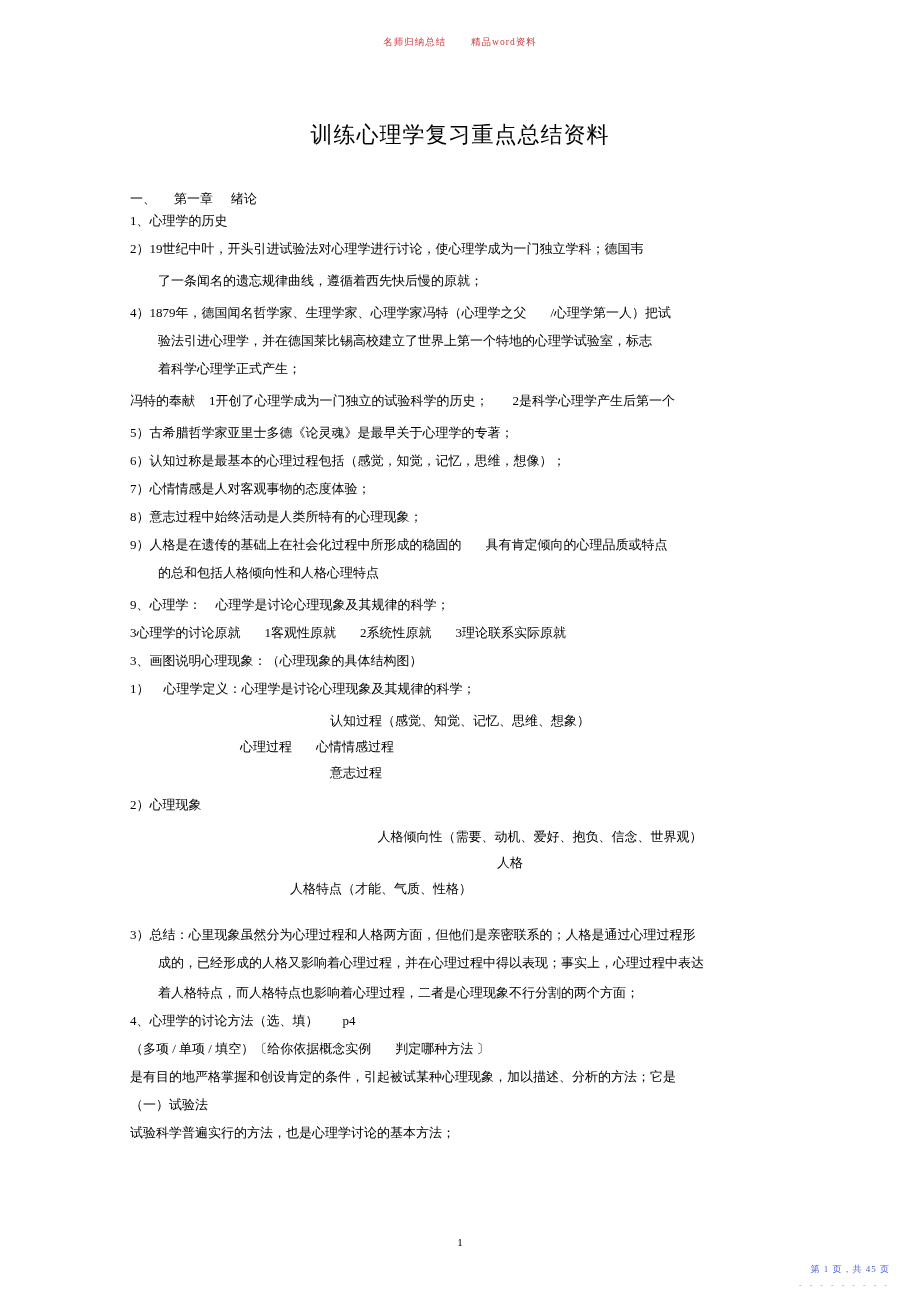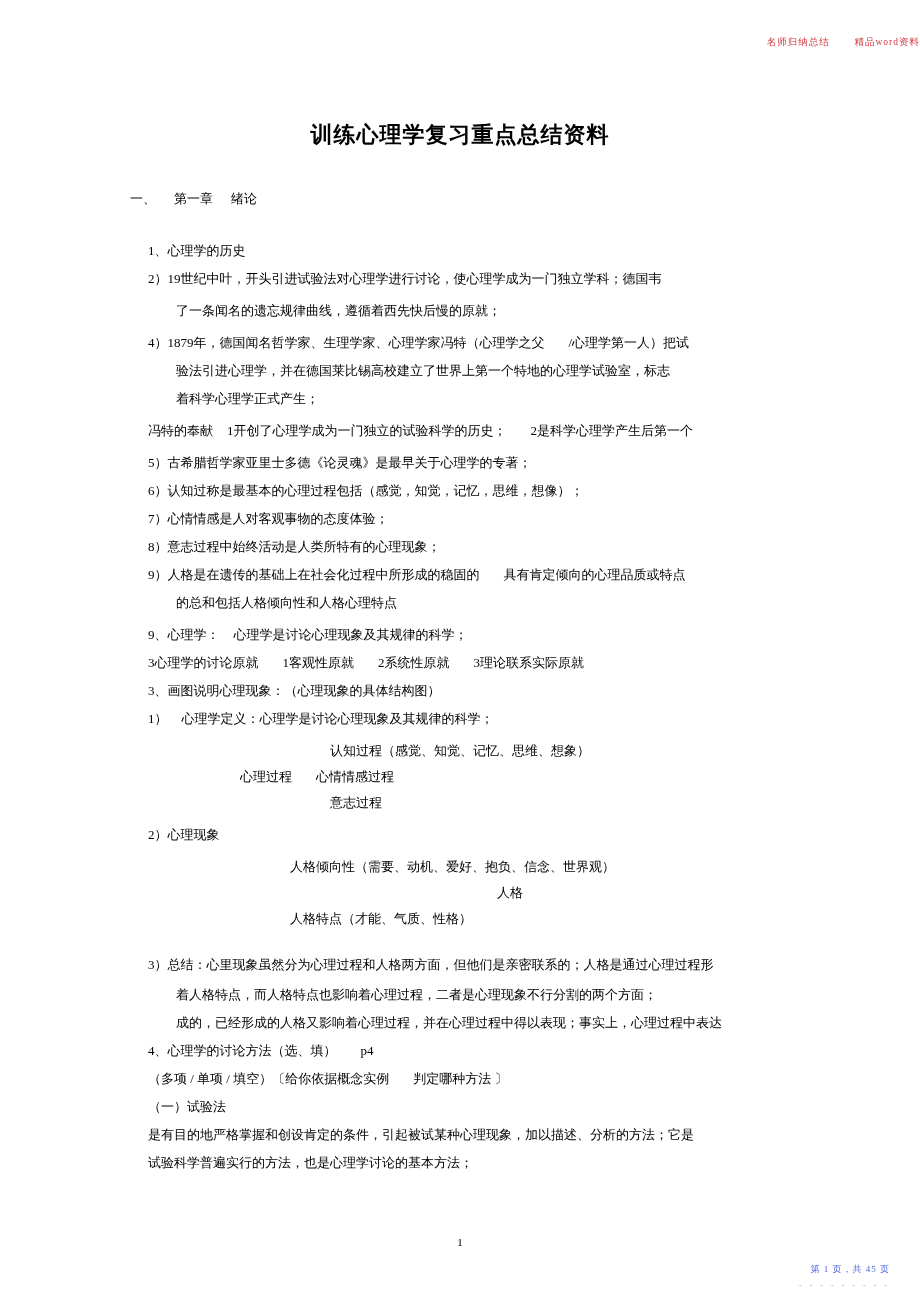--- a/index.html
+++ b/index.html
@@ -9,51 +9,49 @@
     background: #ffffff;
     font-family: "SimSun", "宋体", serif;
     color: #000000;
     position: relative;
   }
   .header-meta {
     position: absolute;
     top: 36px;
     left: 0;
     width: 100%;
-    text-align: right;
+    text-align: center;
     font-size: 9.5px;
     letter-spacing: 1px;
   }
   .header-meta .red { color: #d0383e; }
   .header-meta .gap { display: inline-block; width: 18px; }
   .content {
     position: absolute;
     top: 120px;
     left: 130px;
     width: 660px;
   }
   .title {
     text-align: center;
     font-size: 22px;
-    font-weight: 700;
+    font-weight: 400;
     font-family: "SimSun","宋体",serif;
     margin-bottom: 40px;
     letter-spacing: 1px;
   }
   .chapter {
     font-size: 13px;
-    margin-bottom: 30px;
   }
   .chapter .sp { display:inline-block; width: 18px; }
   .para {
     font-size: 13px;
     line-height: 2.0;
     margin-bottom: 2px;
     text-align: justify;
-    margin-left: 18px;
   }
   .indentcont { padding-left: 28px; }
   .spacer-sm { height: 4px; }
   .tree-wrap { margin-top: 6px; margin-bottom: 6px; }
   .tree-l1 { margin-left: 200px; font-size:13px; line-height:2.0; }
   .tree-l0 { margin-left: 110px; font-size:13px; line-height:2.0; }
   .tree-l2 { margin-left: 200px; font-size:13px; line-height:2.0; }
   .pagenum-center {
     position: absolute;
     bottom: 56px;
@@ -146,37 +144,37 @@
     <div class="tree-l1">认知过程（感觉、知觉、记忆、思维、想象）</div>
     <div class="tree-l0">
       <span>心理过程</span><span class="segspace"></span><span>心情情感过程</span>
     </div>
     <div class="tree-l1">意志过程</div>
   </div>
 
   <div class="para">2）心理现象</div>
 
   <div class="tree-wrap">
-    <div class="tree-l2" style="margin-left:160px;">人格倾向性（需要、动机、爱好、抱负、信念、世界观）</div>
+    <div class="tree-l2" style="margin-left:160px;text-align:center;">人格倾向性（需要、动机、爱好、抱负、信念、世界观）</div>
     <div class="tree-l0" style="margin-left:100px;text-align:center;">人格</div>
     <div class="tree-l2" style="margin-left:160px;">人格特点（才能、气质、性格）</div>
   </div>
 
   <div style="height:14px;"></div>
   <div class="para">3）总结：心里现象虽然分为心理过程和人格两方面，但他们是亲密联系的；人格是通过心理过程形</div>
+  <div class="para indentcont">成的，已经形成的人格又影响着心理过程，并在心理过程中得以表现；事实上，心理过程中表达</div>
   <div class="para indentcont" style="margin-top:4px;">着人格特点，而人格特点也影响着心理过程，二者是心理现象不行分割的两个方面；</div>
-  <div class="para indentcont">成的，已经形成的人格又影响着心理过程，并在心理过程中得以表现；事实上，心理过程中表达</div>
 
   <div class="para">
     <span>4、心理学的讨论方法（选、填）</span><span class="segspace"></span><span>p4</span>
   </div>
   <div class="para">
     <span>（多项 / 单项 / 填空）〔给你依据概念实例</span><span class="segspace"></span><span>判定哪种方法  〕</span>
   </div>
+  <div class="para">是有目的地严格掌握和创设肯定的条件，引起被试某种心理现象，加以描述、分析的方法；它是</div>
   <div class="para">（一）试验法</div>
-  <div class="para">是有目的地严格掌握和创设肯定的条件，引起被试某种心理现象，加以描述、分析的方法；它是</div>
   <div class="para">试验科学普遍实行的方法，也是心理学讨论的基本方法；</div>
 
 </div>
 
 <div class="pagenum-center">1</div>
 <div class="pagenum-corner">第 1 页，共 45 页</div>
 <div class="dashline">- - - - - - - - -</div>
 
 </body></html>

